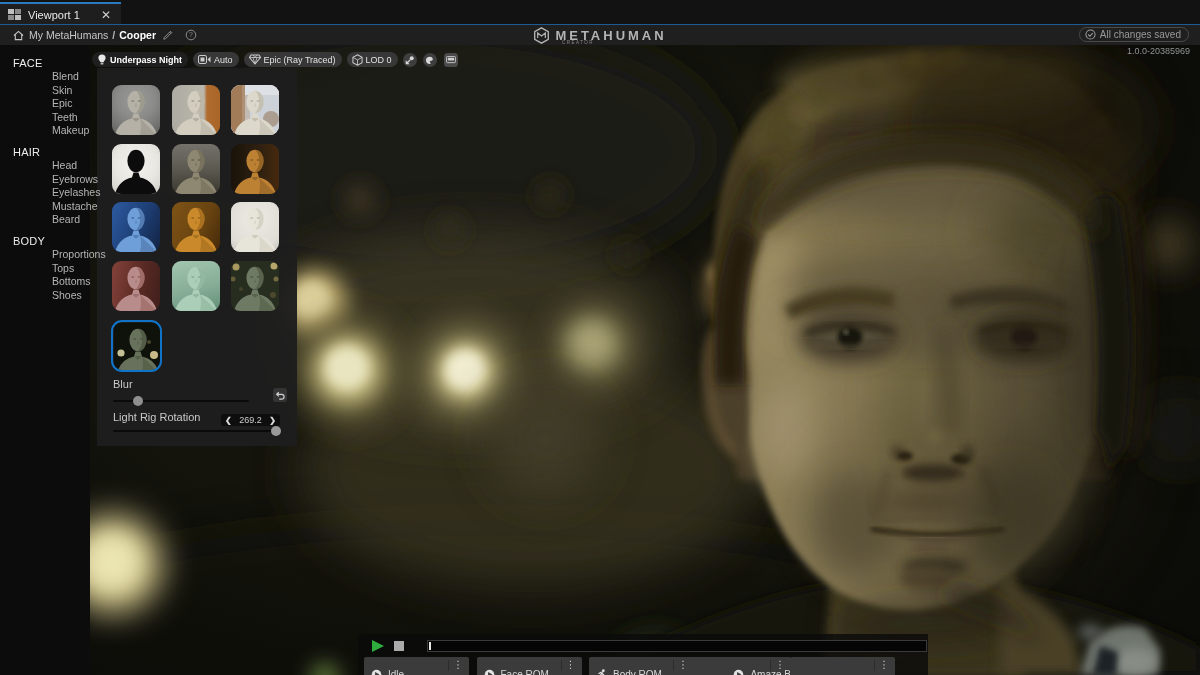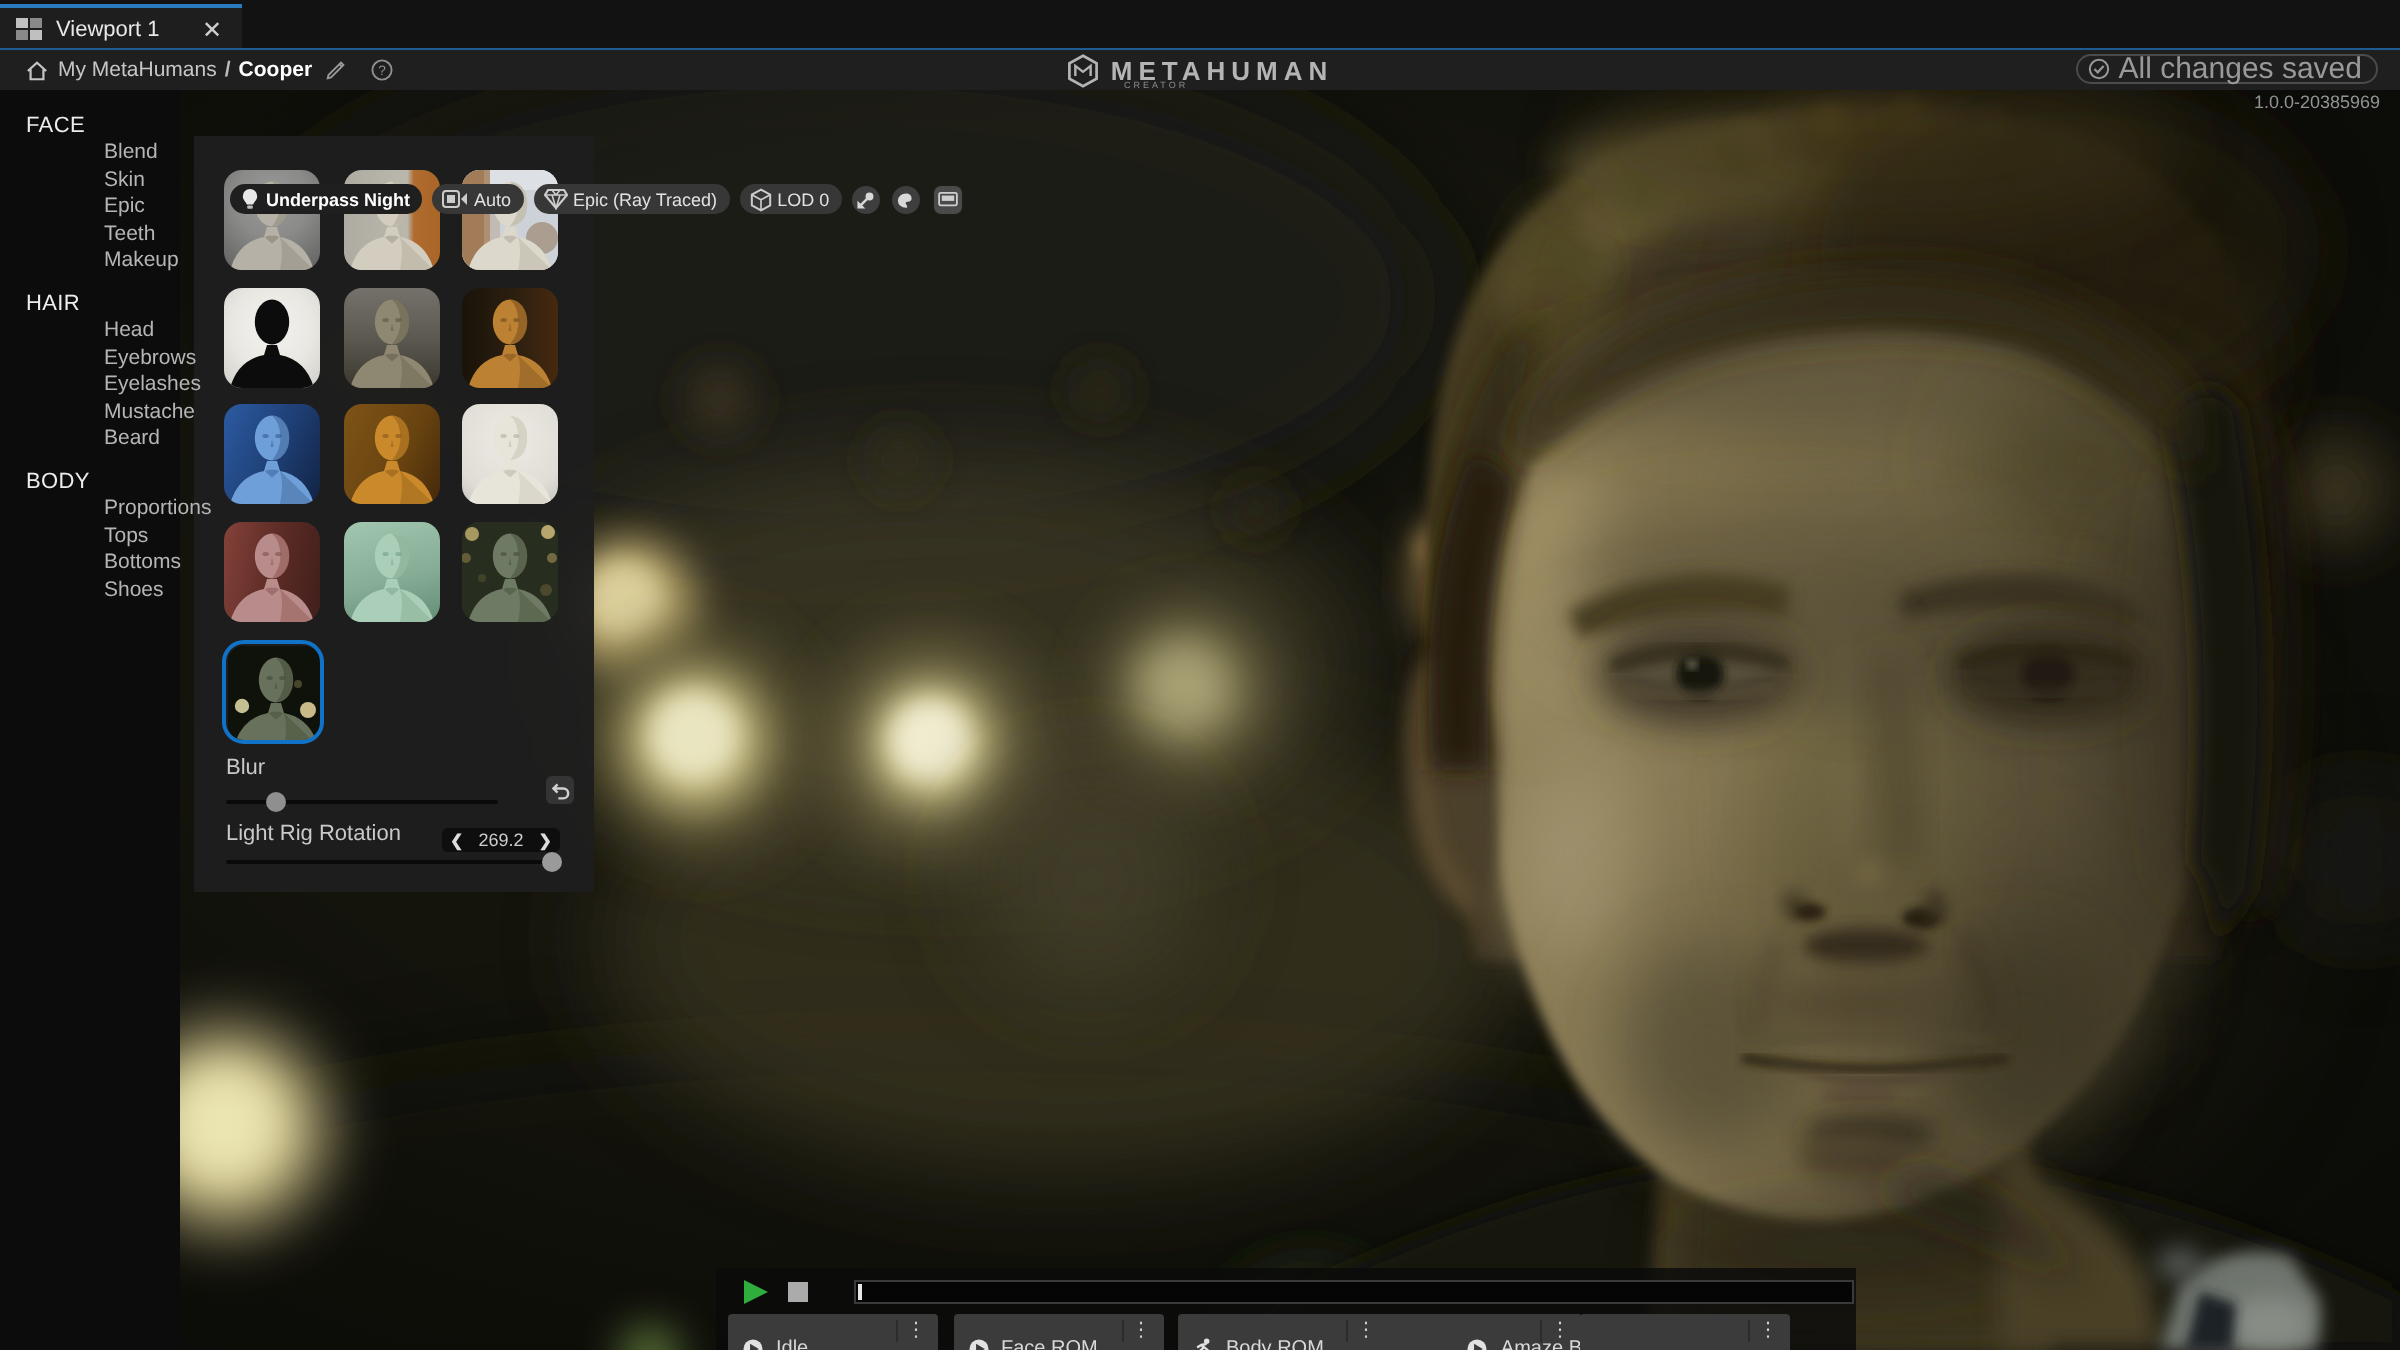--- a/index.html
+++ b/index.html
@@ -19,33 +19,33 @@
   
   #topbar { position:absolute; left:0; top:25px; width:1200px; height:20px; background:#1f1f1f; z-index:30; }
   #crumb { position:absolute; left:13px; top:2px; height:16px; display:flex; align-items:center; color:#c6c6c6; font-size:10.5px; }
   #crumb b { color:#fff; }
   #crumb .sep { margin:0 4px; color:#bbb; font-weight:bold; }
   #crumb svg { margin-right:5px; }
   #logo { position:absolute; left:0; top:0; width:1200px; height:20px; display:flex; justify-content:center; align-items:center; }
   #logo .word { color:#b4b4b4; font-size:13px; font-weight:bold; letter-spacing:3px; margin-left:5px; position:relative; top:0px; }
   #logo .sub { position:absolute; left:50%; margin-left:-38px; top:14.5px; font-size:4.5px; color:#8a8a8a; letter-spacing:1.5px; }
   #saved { position:absolute; right:11px; top:2px; height:15px; border:1px solid #4b4b4b; border-radius:8px;
-    display:flex; align-items:center; padding:0 7px 0 5px; color:#999; font-size:15px; }
+    display:flex; align-items:center; padding:0 7px 0 5px; color:#999; font-size:10px; }
   #saved svg { margin-right:4px; }
   #version { position:absolute; right:10px; top:46px; color:#8f9494; font-size:9px; z-index:20; }
   
   #side { position:absolute; left:0; top:45px; width:90px; height:630px; background:#0c0c0c; z-index:20;
     padding:12px 0 0 13px; color:#b5b5b5; font-size:10.5px; line-height:13.4px; }
   #side .hd { color:#ececec; font-weight:normal; font-size:11px; letter-spacing:0.2px; }
   #side .it { padding-left:4px;margin-left:35px; }
   #side .gap { height:8.5px; }
   
   #scene { position:absolute; left:90px; top:45px; width:1110px; height:630px; z-index:1; background:#171511; }
   
-  #tools { position:absolute; left:115px; top:52px; z-index:12; display:flex; align-items:flex-end;margin-top:40px; }
+  #tools { position:absolute; left:92px; top:52px; z-index:12; display:flex; align-items:flex-end; }
   .pill { height:15px; border-radius:8px; background:#373737; color:#e2e2e2; font-size:9px;
     display:flex; align-items:center; padding:0 6px 0 5px; margin-right:5px; }
   .pill.first { background:#1f1f1f; color:#fff; font-weight:bold; }
   .pill svg { margin-right:3px; }
   .cbtn { width:14px; height:14px; border-radius:8px; background:#3e3e3e; margin-right:6.5px;
     display:flex; align-items:center; justify-content:center; }
   .cbtn.sq { border-radius:3.5px; background:#4a4a4a; }
   
   #panel { position:absolute; left:97px; top:68px; width:200px; height:378px; background:rgba(30,30,30,0.97); z-index:10; }
   .thumb { position:absolute; width:48px; height:50px; border-radius:9px; overflow:hidden; }

